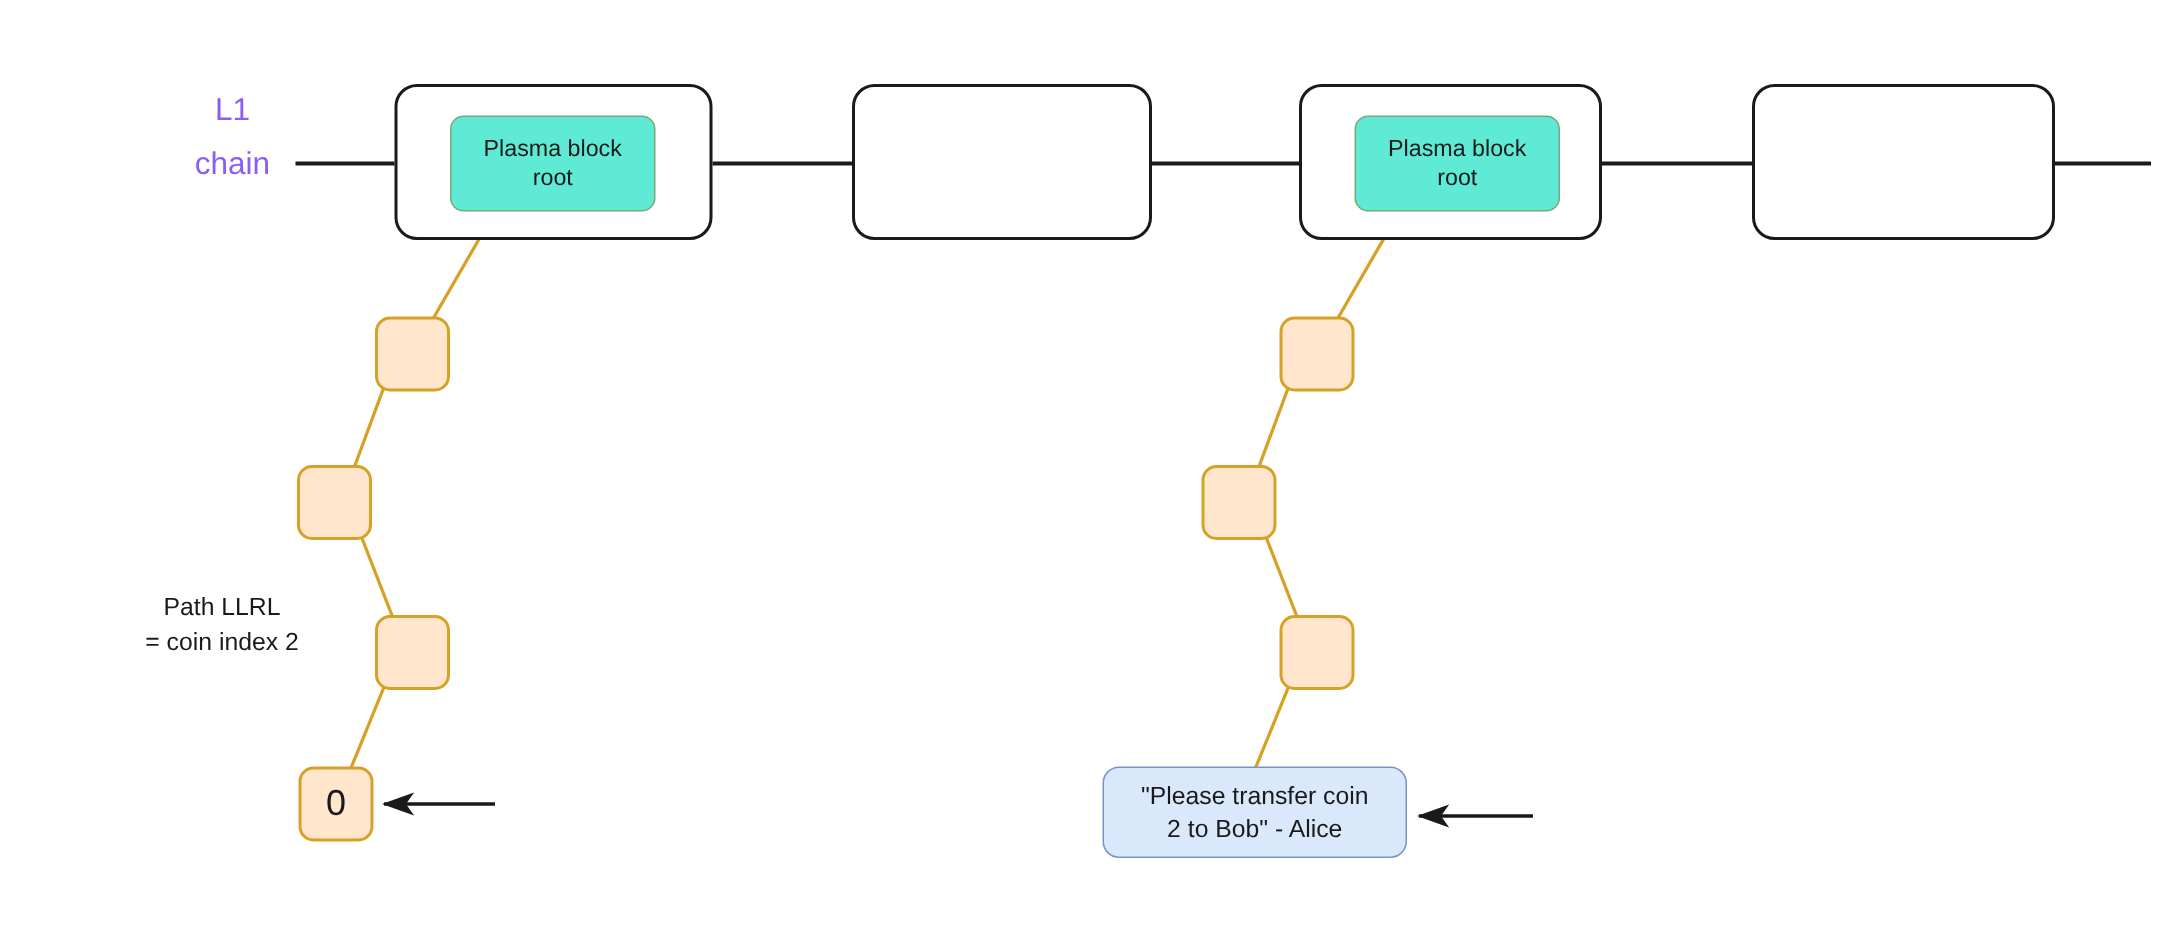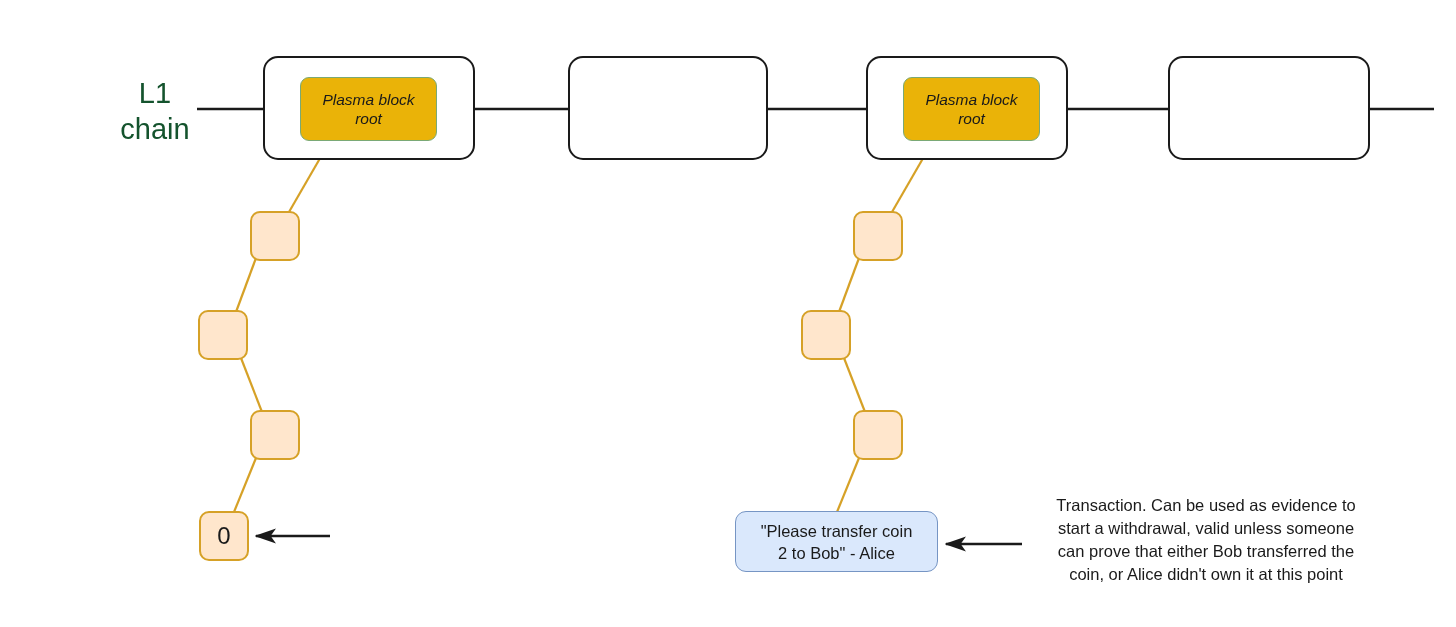--- a/index.html
+++ b/index.html
@@ -21,54 +21,53 @@
     top: 0;
     width: 1456px;
     height: 627px;
     pointer-events: none;
   }
 
   
   .chain-label {
     position: absolute;
     left: 95px;
-    top: 75px;
+    top: 56px;
     width: 120px;
     text-align: center;
-    font-size: 29px;
+    font-size: 21px;
     line-height: 36px;
-    color: #14532d;
+    color: #8b5cf6;
     white-space: pre-line;
   }
 
   
   .l1-block {
     position: absolute;
     box-sizing: border-box;
     border: 2.4px solid #1a1a1a;
     border-radius: 15px;
     background: #ffffff;
   }
 
   
   .root-box {
     position: absolute;
     box-sizing: border-box;
     border: 1.6px solid #7aa976;
     border-radius: 9px;
-    background: #eab308;
+    background: #5eead4;
     display: flex;
     align-items: center;
     justify-content: center;
     text-align: center;
     font-size: 15.5px;
     line-height: 19px;
     color: #1a1a1a;
     white-space: pre-line;
-    font-style: italic;
   }
 
   
   .node {
     position: absolute;
     box-sizing: border-box;
     width: 50px;
     height: 50px;
     border: 2px solid #d6a127;
     border-radius: 10px;
@@ -186,18 +185,16 @@
   <div class="node" style="left:250px; top:410px;"></div>
   <div class="node" style="left:199px; top:511px;">0</div>
 
   <div class="node" style="left:853px; top:211px;"></div>
   <div class="node" style="left:801px; top:310px;"></div>
   <div class="node" style="left:853px; top:410px;"></div>
 
   <div class="tx-box" style="left:735px; top:511px; width:203px; height:61px;">"Please transfer coin
 2 to Bob" - Alice</div>
 
-  <div class="annot annot-tx">Transaction. Can be used as evidence to
-start a withdrawal, valid unless someone
-can prove that either Bob transferred the
-coin, or Alice didn't own it at this point</div>
+  <div class="annot annot-path">Path LLRL
+= coin index 2</div>
 
 </div>
 
 </body></html>

